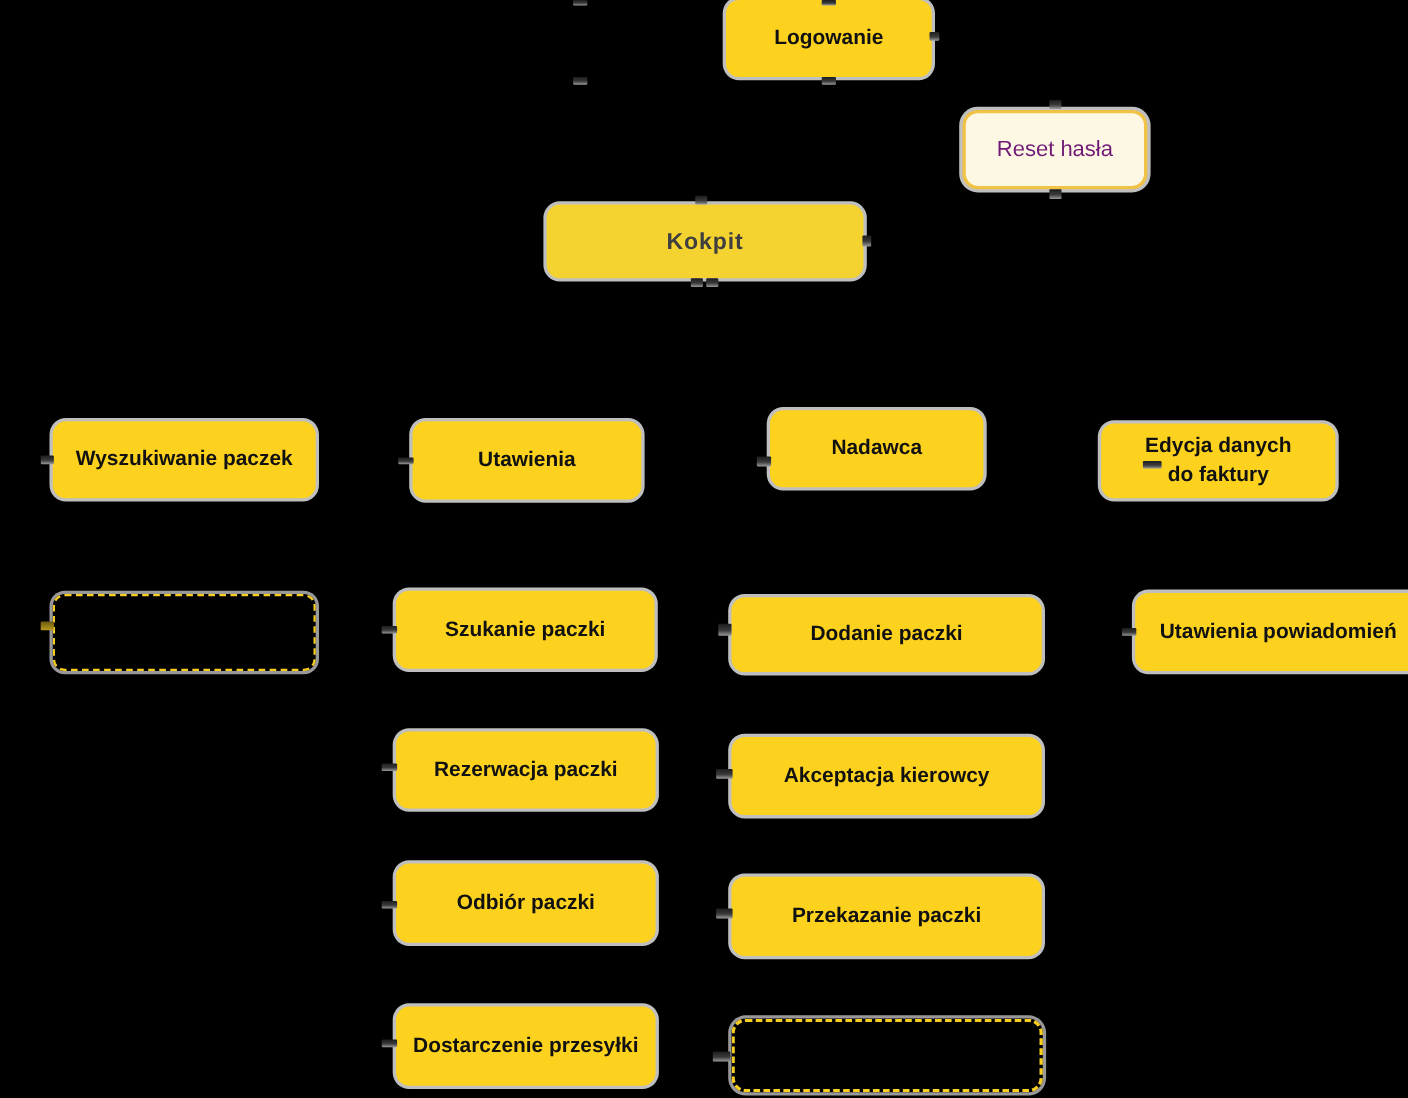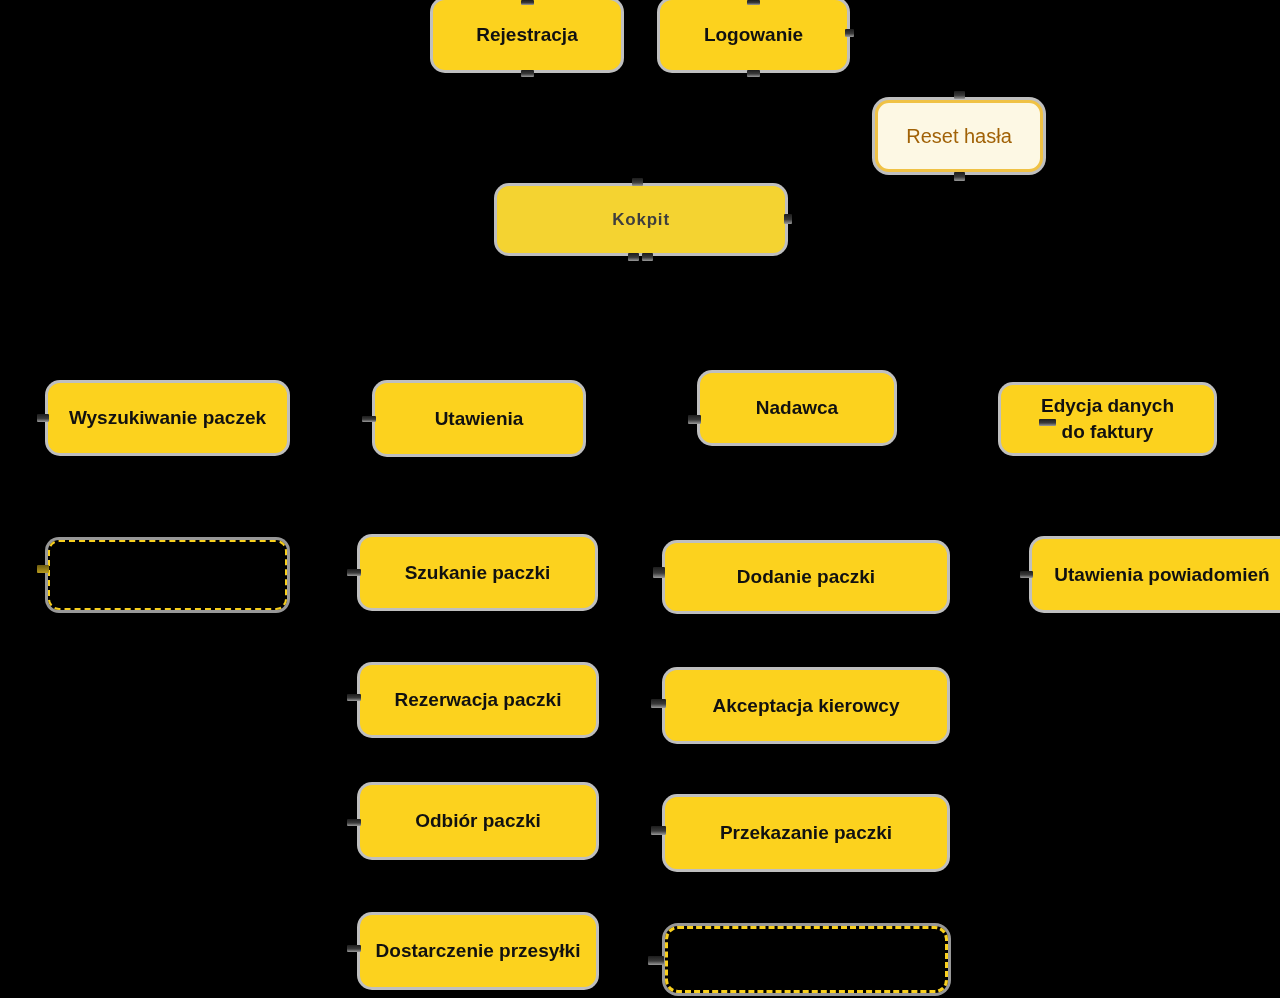--- a/index.html
+++ b/index.html
@@ -10,26 +10,26 @@
   .node{
     position:absolute;display:flex;align-items:center;justify-content:center;
     text-align:center;border-radius:12px;color:#111;font-weight:bold;font-size:19px;
     line-height:26px;box-sizing:border-box;
   }
   .solid{
     background:#FCD21E;
     box-shadow:0 0 0 3px rgba(201,201,201,.95);
   }
   .kokpit{
-    background:#F4D331;color:#3E3E3E;font-weight:600;font-size:17px;letter-spacing:.8px;
+    background:#F4D331;color:#3E3E3E;font-weight:600;font-size:21px;letter-spacing:.8px;
     box-shadow:0 0 0 3px rgba(201,201,201,.95);
   }
   .reset{
     background:#FDF8E4;border:3px solid #F0C245;border-radius:14px;
-    font-weight:400;font-size:20px;color:#a16207;
+    font-weight:400;font-size:20px;color:#701a75;
     box-shadow:0 0 0 3px rgba(201,201,201,.95);
   }
   .empty-dashed{
     background:transparent;border:2px dashed #F8CF1E;border-radius:11px;
     box-shadow:0 0 0 3px rgba(190,190,190,.8);
   }
   .empty-dashed.thick{border-width:3px;border-radius:13px;}
   .stub{
     position:absolute;
     background:linear-gradient(180deg,#1d1d1d 0%,#3a3a3a 55%,#9b9b9b 100%);
@@ -55,23 +55,20 @@
   #n-odbior{left:360px;top:785px;width:236px;height:72px;}
   #n-przekazanie{left:665px;top:797px;width:282px;height:72px;}
   #n-dostarczenie{left:360px;top:915px;width:236px;height:72px;}
   #n-empty2{left:665px;top:926px;width:283px;height:67px;}
 </style>
 </head>
 <body>
 
 <div id="canvas">
 
-  <div class="node solid" id="n-rejestracja">
-    <span>Rejestracja</span>
-  </div>
   <div class="node solid" id="n-logowanie">
     <span>Logowanie</span>
   </div>
   <div class="node reset" id="n-reset">
     <span>Reset hasła</span>
   </div>
   <div class="node kokpit" id="n-kokpit">
     <span>Kokpit</span>
   </div>
 

